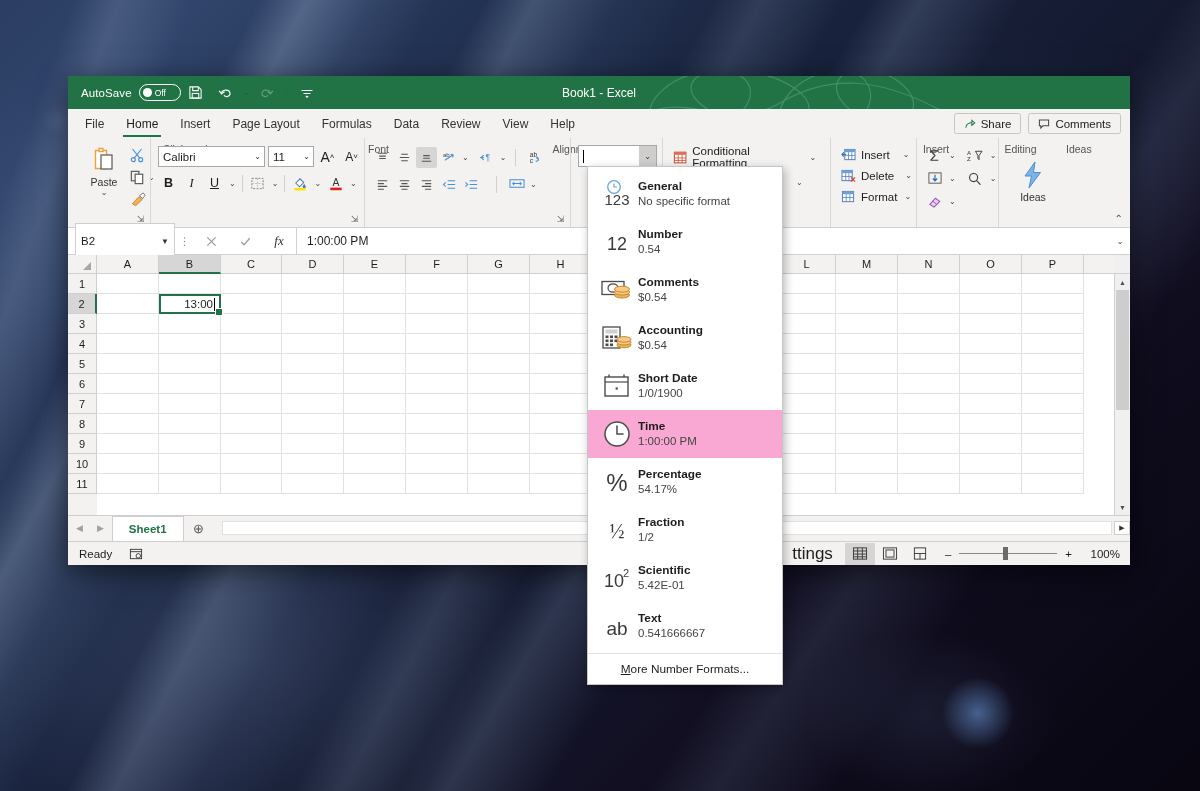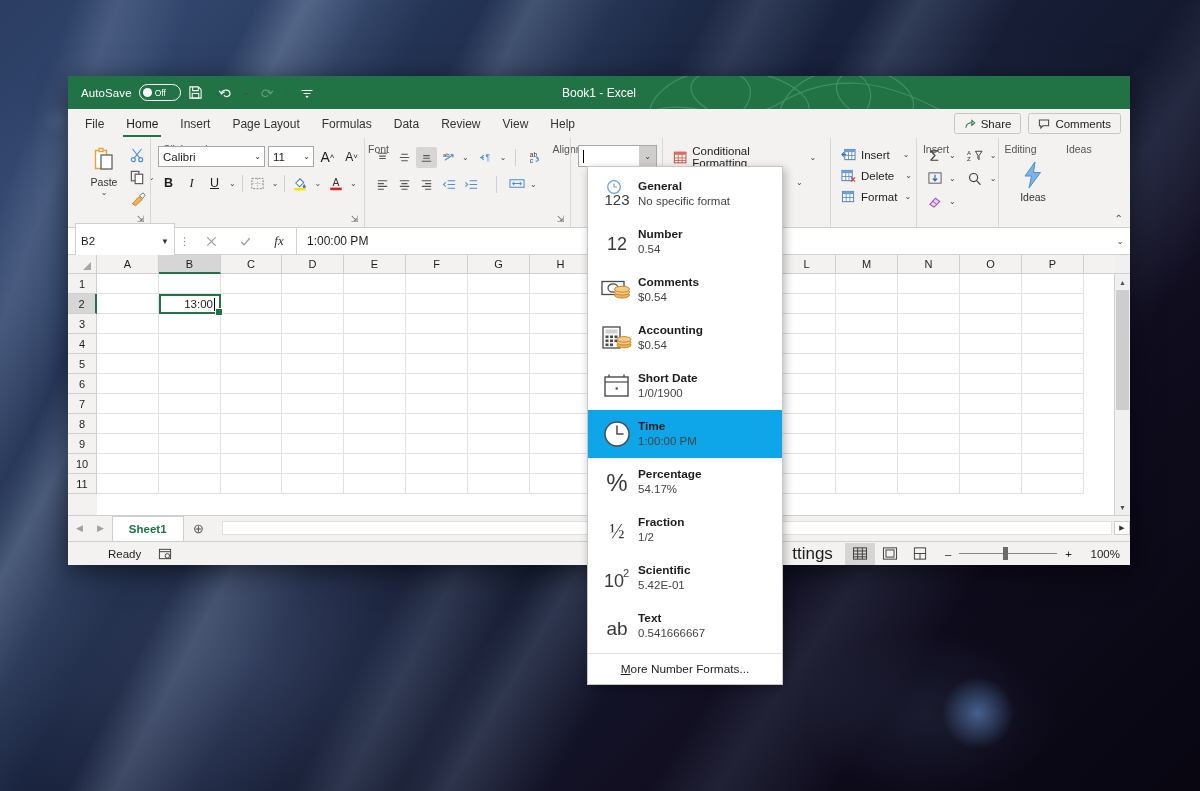--- a/index.html
+++ b/index.html
@@ -246,21 +246,21 @@
     display:flex;align-items:center;padding:0 16px;font-size:11.5px;color:#217346;font-weight:bold;
   }
   .addsheet{width:30px;height:26px;display:flex;align-items:center;justify-content:center;font-size:13px;color:#555;}
   .hscrollarea{flex:1;display:flex;align-items:center;height:26px;padding-left:8px;}
   .hs-track{flex:1;height:14px;background:#fff;border:1px solid #e0e0e0;}
   .hs-right{width:16px;height:14px;background:#fff;border:1px solid #cfcfcf;display:flex;align-items:center;justify-content:center;font-size:7px;color:#333;margin-left:2px;}
 
   
   .statusbar{
     height:24px;background:#f3f2f1;border-top:1px solid #d0cece;display:flex;align-items:center;flex:none;
-    font-size:11.5px;color:#1d1d1d;padding-left:29px;
+    font-size:11.5px;color:#1d1d1d;
   }
   .sb-ready{padding-left:11px;}
   .sb-rec{margin-left:16px;width:16px;height:16px;display:flex;align-items:center;justify-content:center;}
   .sb-right{margin-left:auto;display:flex;align-items:center;gap:0;padding-right:10px;}
   .sb-ds{font-size:17px;padding-right:12px;}
   .vbtn{width:30px;height:22px;display:flex;align-items:center;justify-content:center;}
   .vbtn.on{background:#d6d5d4;}
   .zoomwrap{display:flex;align-items:center;gap:8px;padding-left:10px;}
   .zslider{width:98px;height:14px;position:relative;display:flex;align-items:center;}
   .zslider .ztrack{width:100%;height:1.5px;background:#8a8886;}
@@ -269,21 +269,21 @@
 
   
   #numfmt-menu{
     position:absolute; left:587px; top:166px; width:196px;
     background:#fff; border:1px solid #c6c6c6; box-shadow:2px 3px 9px rgba(0,0,0,.28);
     z-index:40; padding:3px 0 0 0;
   }
   .mitem{
     display:flex; align-items:center; gap:0; height:48px; padding:0 6px 0 8px; cursor:default;
   }
-  .mitem.sel{ background:#0ea5e9; }
+  .mitem.sel{ background:#f9a8d4; }
   .mico{ width:42px; flex:none; display:flex; align-items:center; justify-content:center; color:#3a3a3a;}
   .mtext{display:flex;flex-direction:column;justify-content:center;line-height:1.25;}
   .mtitle{font-size:11.8px;font-weight:bold;color:#1d1d1d;}
   .msub{font-size:11.5px;color:#444;}
   .msep{height:1px;background:#e2e2e2;margin:3px 0 0 0;}
   .mfooter{
     height:30px;display:flex;align-items:center;justify-content:center;font-size:11.8px;color:#1d1d1d;
   }
   .mfooter u{text-decoration:underline;}
 </style>

